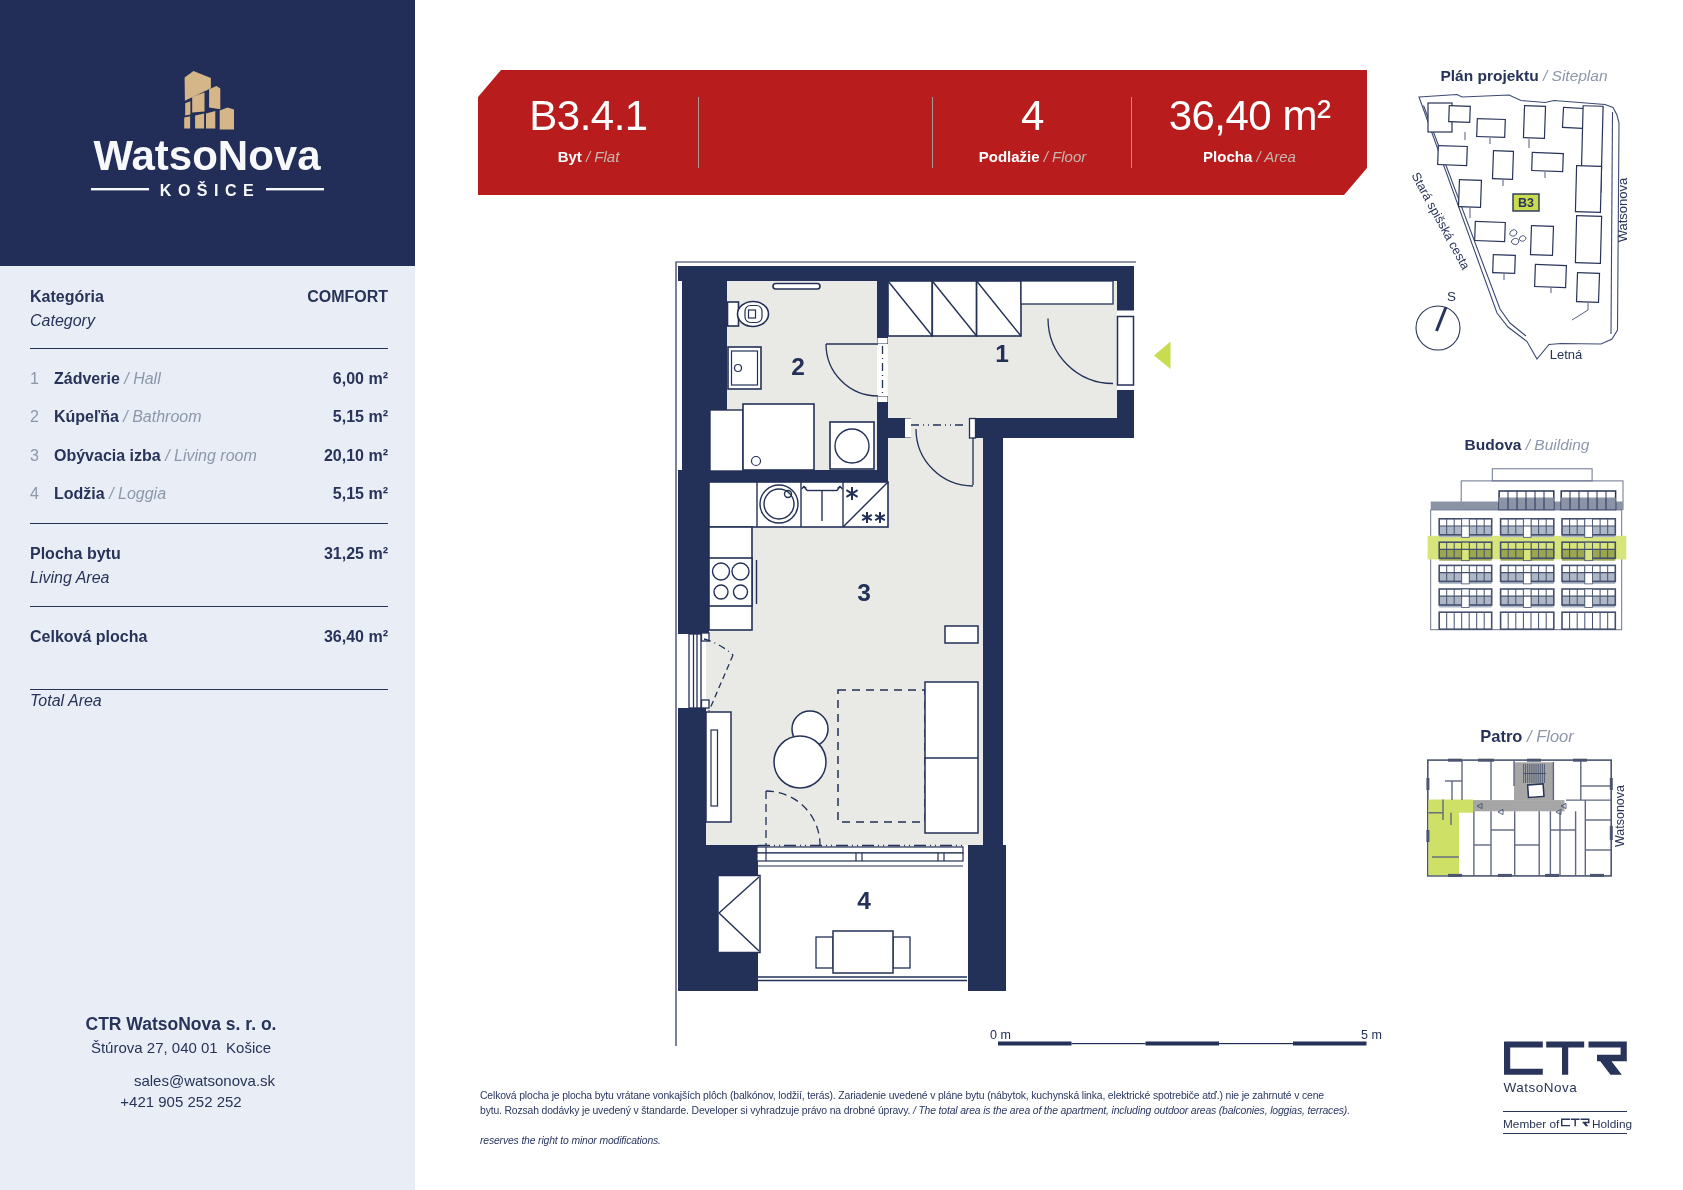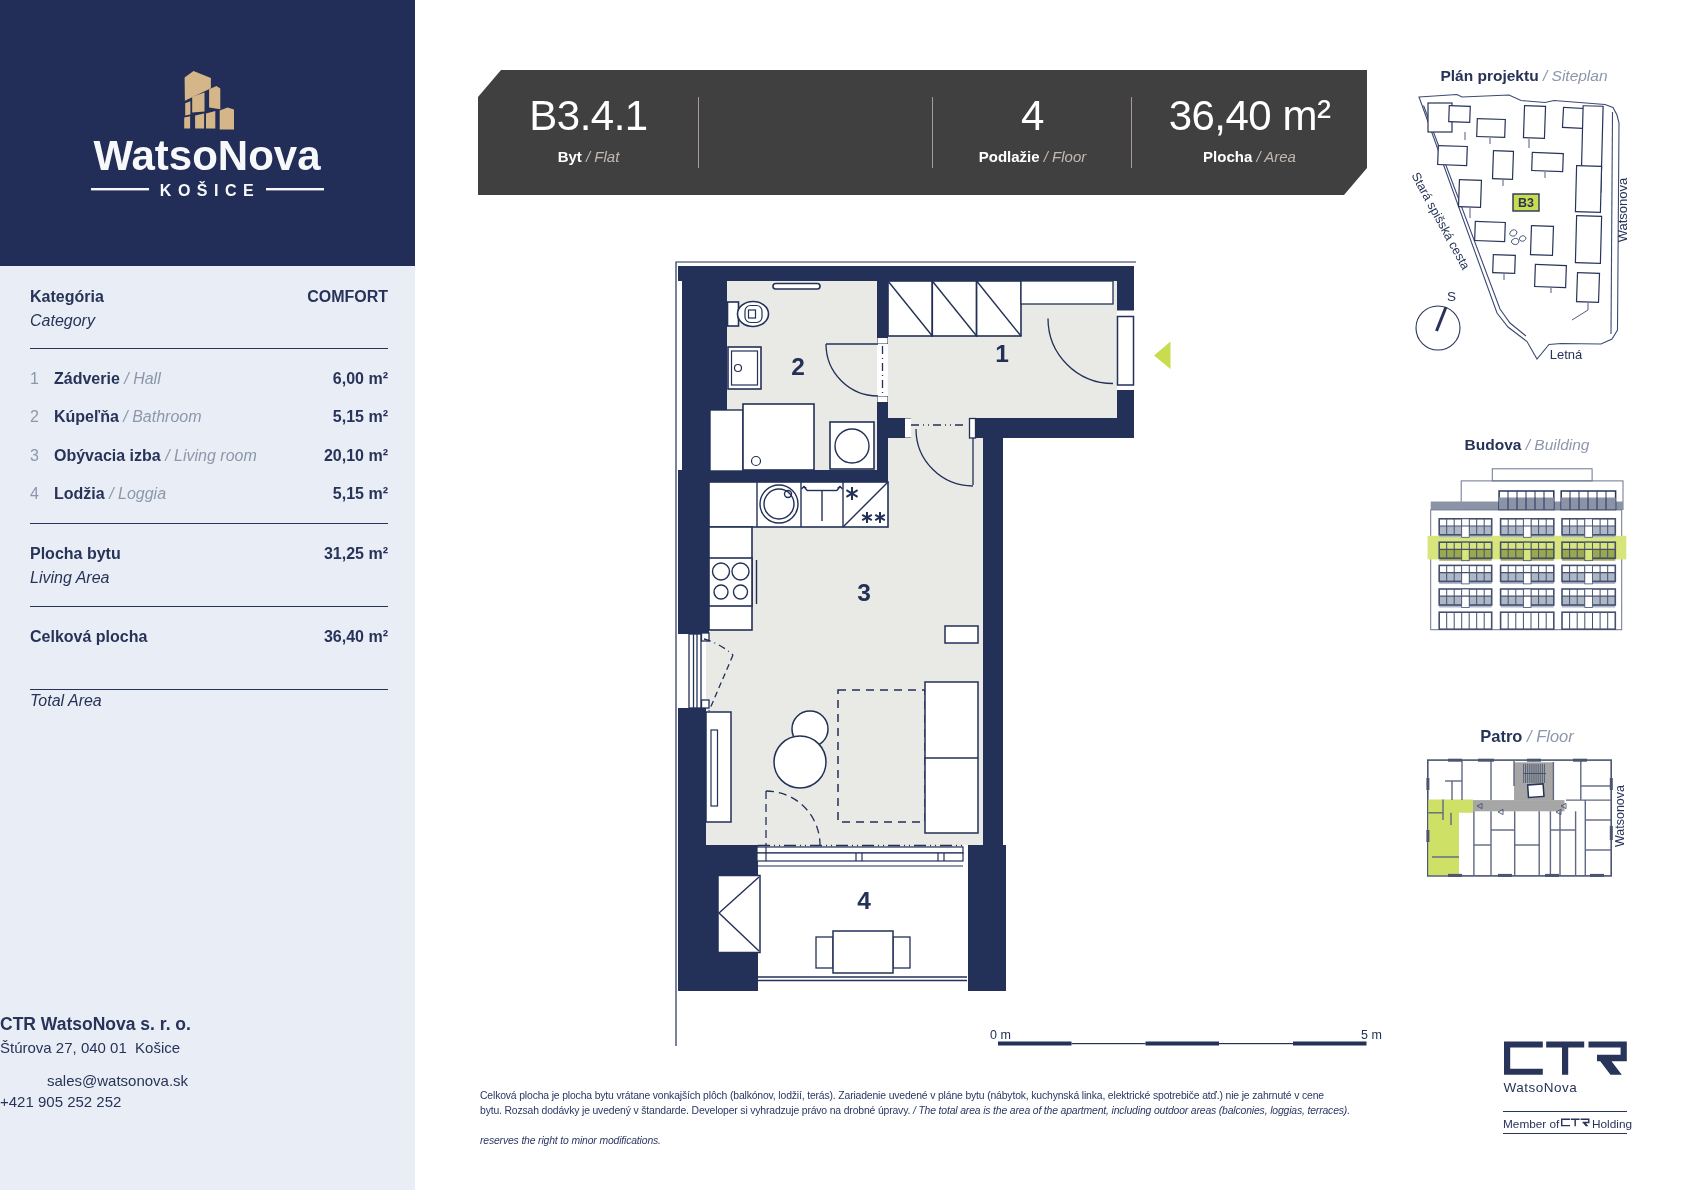--- a/index.html
+++ b/index.html
@@ -5,28 +5,28 @@
   * { margin:0; padding:0; box-sizing:border-box; }
   html,body { width:1683px; height:1190px; background:#ffffff; font-family:"Liberation Sans", sans-serif; position:relative; overflow:hidden; }
   .abs { position:absolute; }
   .gray-it { color:#8C97AB; font-style:italic; }
   #head-navy { left:0; top:0; width:415px; height:266px; background:#232E58; }
   #sidebar { left:0; top:266px; width:415px; height:924px; background:#E9EEF6; }
   .srow { position:absolute; left:30px; width:358px; font-size:16px; color:#273358; }
   .sline { position:absolute; left:30px; width:358px; border-top:1.2px solid #273358; }
   .rt { position:absolute; right:0; top:0; font-weight:bold; }
   .num { display:inline-block; width:24px; color:#8C97AB; }
-  #banner { left:478px; top:70px; width:889px; height:125px; background:#404040;
+  #banner { left:478px; top:70px; width:889px; height:125px; background:#b91c1c;
      clip-path: polygon(23px 0, 100% 0, 100% calc(100% - 27px), calc(100% - 23px) 100%, 0 100%, 0 27px); }
   .bcell { position:absolute; top:0; height:100%; text-align:center; color:#fff; }
   .bval { font-size:42px; font-weight:400; letter-spacing:-0.5px; margin-top:22px; }
   .blab { font-size:15px; margin-top:8px; font-weight:bold; }
   .blab .en { color:#C4B8B0; font-weight:normal; font-style:italic; }
   .bdiv { position:absolute; top:27px; width:1px; height:71px; background:#A79B93; }
-  #contact { left:0px; top:1014px; width:362px; color:#273358; }
+  #contact { left:0px; top:1014px; width:362px; text-align:center; color:#273358; }
   #disclaimer { left:480px; top:1088px; width:1000px; font-size:10.4px; line-height:15px; color:#2A3763; letter-spacing:-0.15px; white-space:nowrap; }
 </style>
 </head>
 <body>
 <div id="head-navy" class="abs"></div>
 <div id="sidebar" class="abs"></div>
 
 <div class="srow" style="top:288px; font-weight:bold;">Kategória<span class="rt">COMFORT</span></div>
 <div class="srow gray-it" style="top:312px;">Category</div>
 <div class="sline" style="top:348px;"></div>

